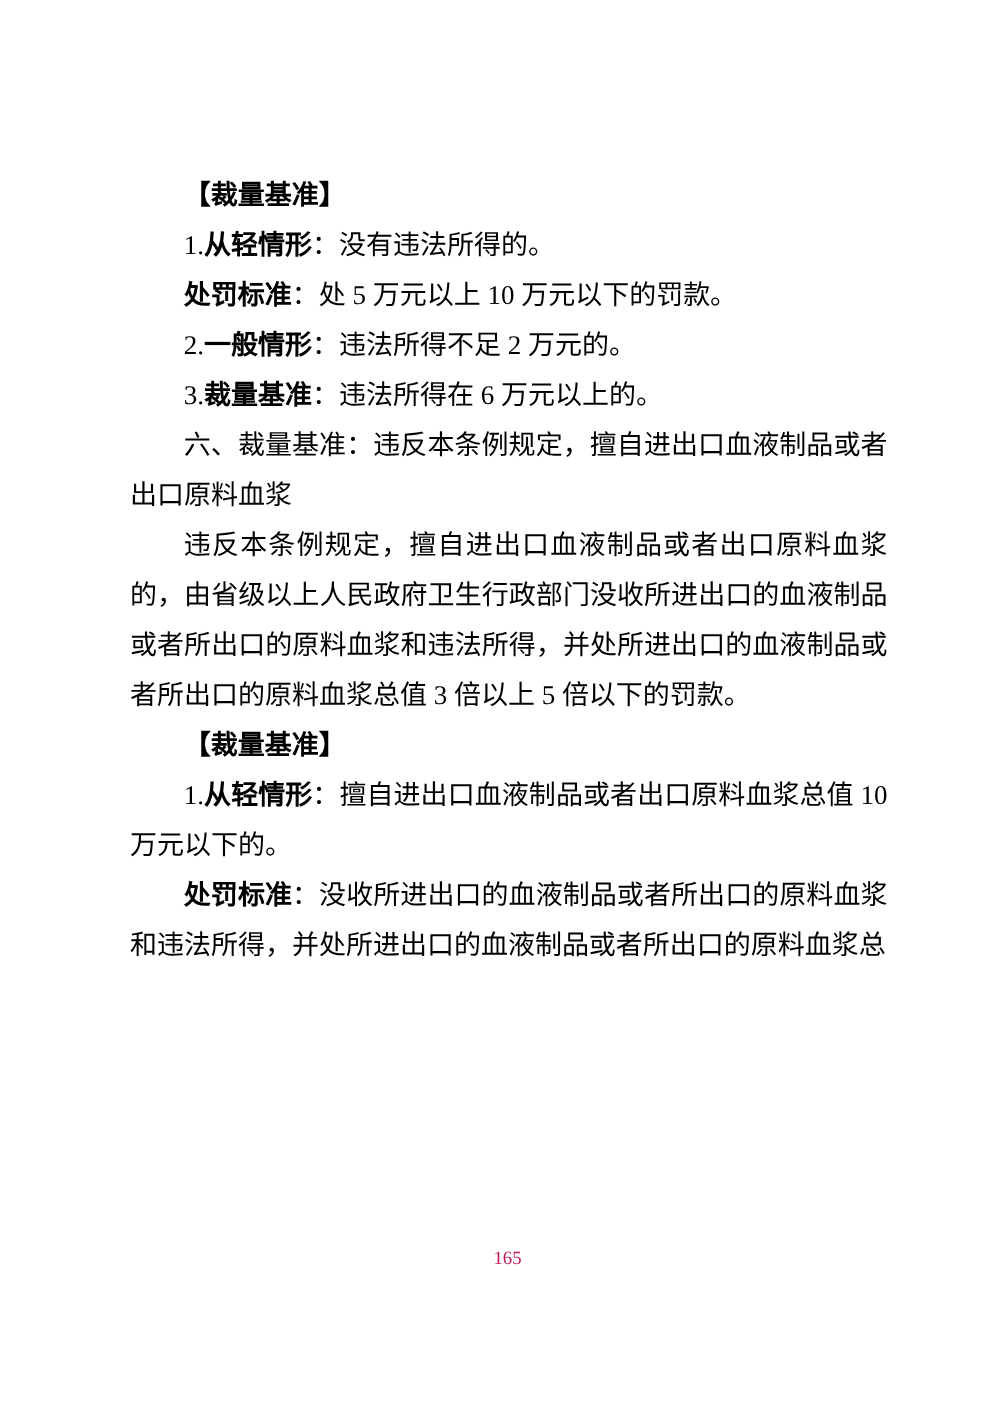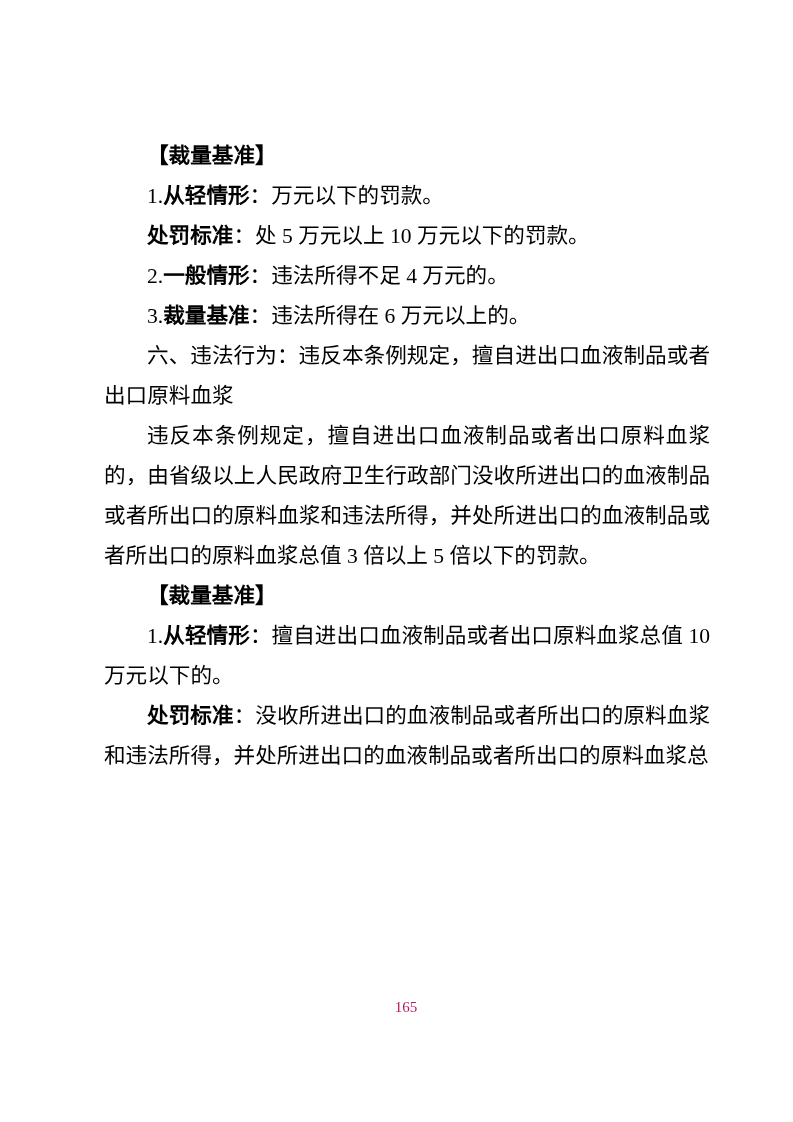--- a/index.html
+++ b/index.html
@@ -45,24 +45,24 @@
     line-height: 20px;
     color: #be185d;
   }
 </style>
 </head>
 <body>
 
 <div class="page">
   <div class="doc-body">
       <p class="para"><span class="b">【裁量基准】</span></p>
-      <p class="para"><span class="">1.</span><span class="b">从轻情形</span><span class="">：万元以下的罚款。</span></p>
+      <p class="para"><span class="">1.</span><span class="b">从轻情形</span><span class="">：没有违法所得的。</span></p>
       <p class="para"><span class="b">处罚标准</span><span class="">：处 5 万元以上 10 万元以下的罚款。</span></p>
-      <p class="para"><span class="">2.</span><span class="b">一般情形</span><span class="">：违法所得不足 4 万元的。</span></p>
+      <p class="para"><span class="">2.</span><span class="b">一般情形</span><span class="">：违法所得不足 2 万元的。</span></p>
       <p class="para"><span class="">3.</span><span class="b">裁量基准</span><span class="">：违法所得在 6 万元以上的。</span></p>
-      <p class="para"><span class="">六、违法行为：违反本条例规定，擅自进出口血液制品或者出口原料血浆</span></p>
+      <p class="para"><span class="">六、裁量基准：违反本条例规定，擅自进出口血液制品或者出口原料血浆</span></p>
       <p class="para"><span class="">违反本条例规定，擅自进出口血液制品或者出口原料血浆的，由省级以上人民政府卫生行政部门没收所进出口的血液制品或者所出口的原料血浆和违法所得，并处所进出口的血液制品或者所出口的原料血浆总值 3 倍以上 5 倍以下的罚款。</span></p>
       <p class="para"><span class="b">【裁量基准】</span></p>
       <p class="para"><span class="">1.</span><span class="b">从轻情形</span><span class="">：擅自进出口血液制品或者出口原料血浆总值 10 万元以下的。</span></p>
       <p class="para"><span class="b">处罚标准</span><span class="">：没收所进出口的血液制品或者所出口的原料血浆和违法所得，并处所进出口的血液制品或者所出口的原料血浆总</span></p>
     </div>
   <div class="page-number">165</div>
 </div>
 
 </body></html>

